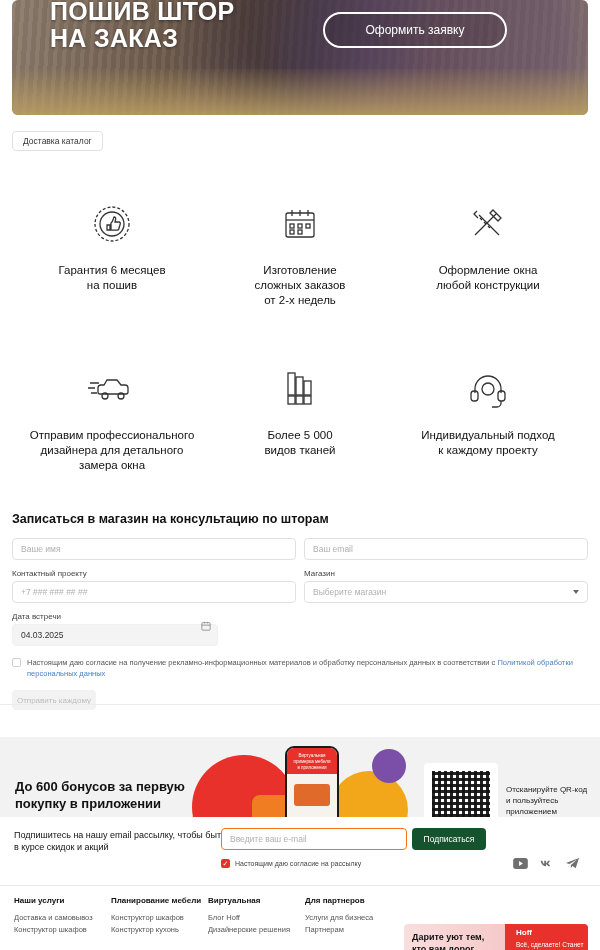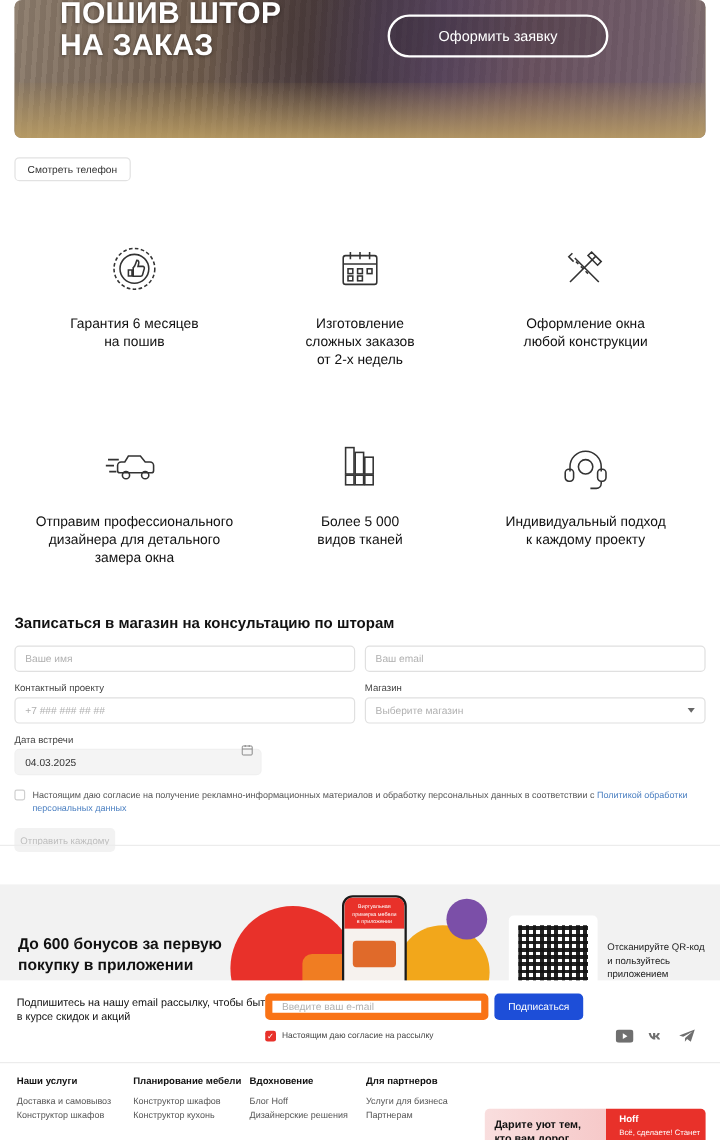--- a/index.html
+++ b/index.html
@@ -180,26 +180,26 @@
     background-blend-mode: multiply;
     opacity: .92;
   }
   .qr-txt { position: absolute; left: 506px; top: 47px; width: 86px; font-size: 8px; line-height: 11px; color: #222; white-space: pre-line; }
 
   
   .subscribe { position: absolute; left: 0; top: 817px; width: 600px; height: 68px; background: #fff; }
   .sub-text { position: absolute; left: 14px; top: 12px; font-size: 9px; line-height: 12px; color: #111; white-space: pre-line; }
   .sub-input {
     position: absolute; left: 221px; top: 11px; width: 186px; height: 22px;
-    border: 6px solid #f97316; border-radius: 4px; background: #fff;
+    border: 1px solid #f97316; border-radius: 4px; background: #fff;
     font-size: 8.5px; color: #b0b0b0; padding: 0 8px; display: flex; align-items: center;
   }
   .sub-btn {
     position: absolute; left: 412px; top: 11px; width: 74px; height: 22px;
-    background: #1d4ed8; color: #fff; border-radius: 4px;
+    background: #14532d; color: #fff; border-radius: 4px;
     font-size: 8.5px; display: flex; align-items: center; justify-content: center; cursor: pointer;
   }
   .sub-consent { position: absolute; left: 221px; top: 42px; display: flex; gap: 5px; align-items: center; }
   .cbox-red { width: 9px; height: 9px; background: #e8312a; border-radius: 2px; display: flex; align-items: center; justify-content: center; color: #fff; font-size: 7px; }
   .sub-consent-txt { font-size: 7px; color: #444; }
   .socials { position: absolute; left: 512px; top: 38px; display: flex; gap: 10px; }
   .soc { width: 16px; height: 16px; color: #6f6f6f; display: flex; align-items: center; justify-content: center; cursor: pointer; }
 
   
   .footer { position: absolute; left: 0; top: 885px; width: 600px; height: 65px; border-top: 1px solid #ececec; background: #fff; }
@@ -221,21 +221,21 @@
 </head>
 <body>
 
 <div class="page">
 
   <div class="hero">
     <div class="hero-title">ПОШИВ ШТОР
 НА ЗАКАЗ</div>
     <div class="hero-cta">Оформить заявку</div>
   </div>
-  <div class="catalog-btn">Смотреть телефон</div>
+  <div class="catalog-btn">Доставка каталог</div>
 
   <div class="benefits">
     <div class="benefit">
       <div class="ico">
         <svg width="44" height="44" viewBox="0 0 44 44" fill="none" stroke="#333" stroke-width="1.3">
           <circle cx="22" cy="22" r="17" stroke-dasharray="3 2"></circle>
           <circle cx="22" cy="22" r="12"></circle>
           <path d="M17 23v5h3v-5zM21 21c2-1 2-4 3-6 1.5 0 2 1 1.5 3l-.5 2h4c1 0 1.6 1 1.2 2l-1.4 5c-.2.8-.9 1.2-1.7 1.2H21z"></path>
         </svg>
       </div>
@@ -465,21 +465,21 @@
         <h4>Наши услуги</h4>
         <a href="#">Доставка и самовывоз</a>
         <a href="#">Конструктор шкафов</a>
       </div>
       <div class="fcol">
         <h4>Планирование мебели</h4>
         <a href="#">Конструктор шкафов</a>
         <a href="#">Конструктор кухонь</a>
       </div>
       <div class="fcol">
-        <h4>Вдохновение</h4>
+        <h4>Виртуальная</h4>
         <a href="#">Блог Hoff</a>
         <a href="#">Дизайнерские решения</a>
       </div>
       <div class="fcol">
         <h4>Для партнеров</h4>
         <a href="#">Услуги для бизнеса</a>
         <a href="#">Партнерам</a>
       </div>
     </div>
     <div class="promo">

